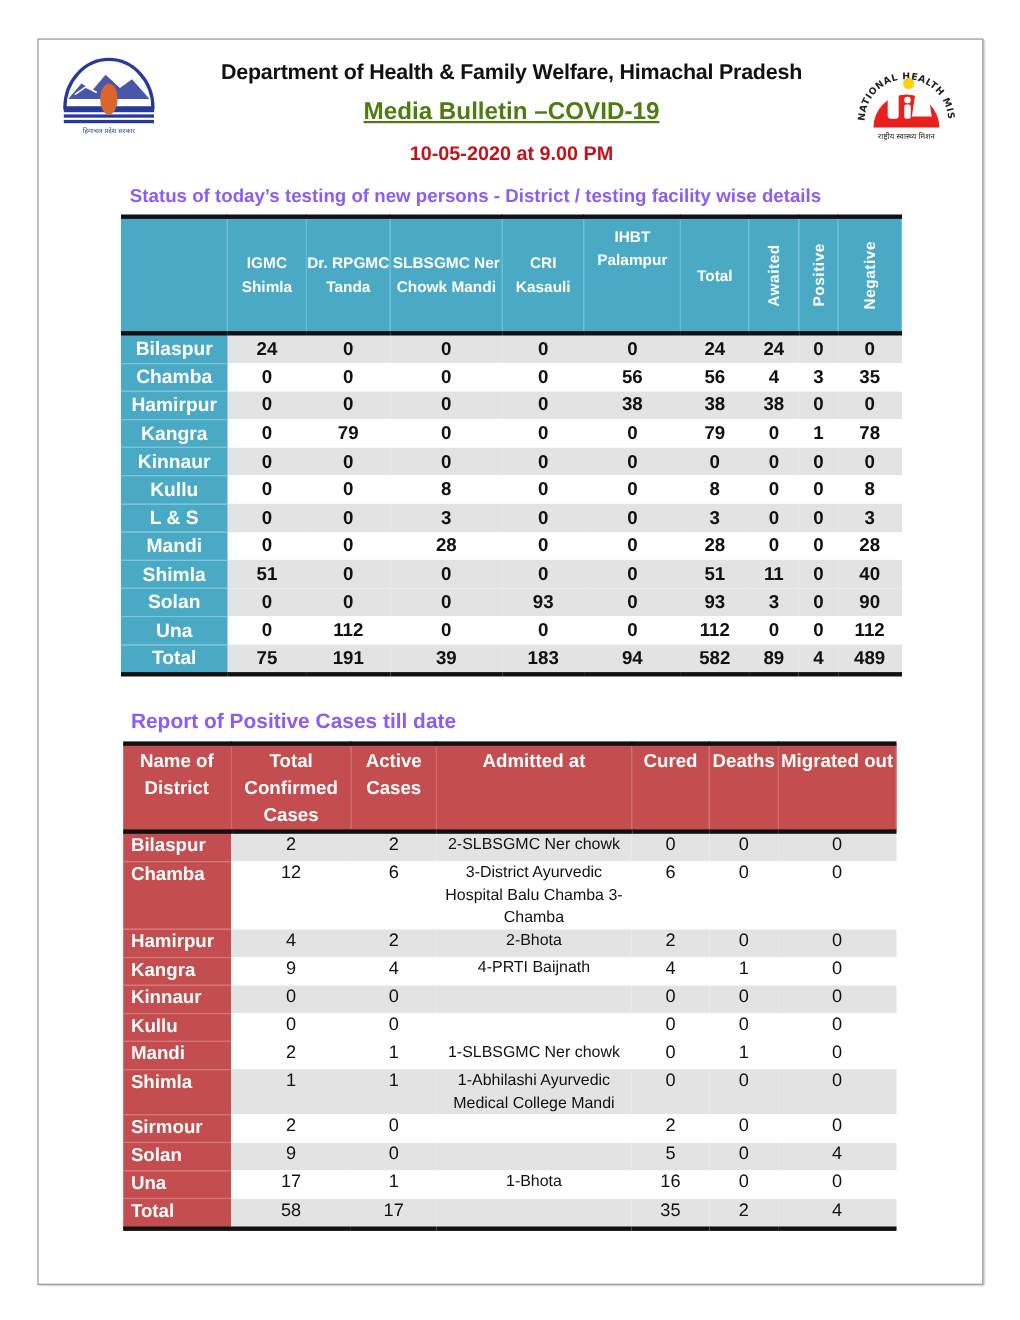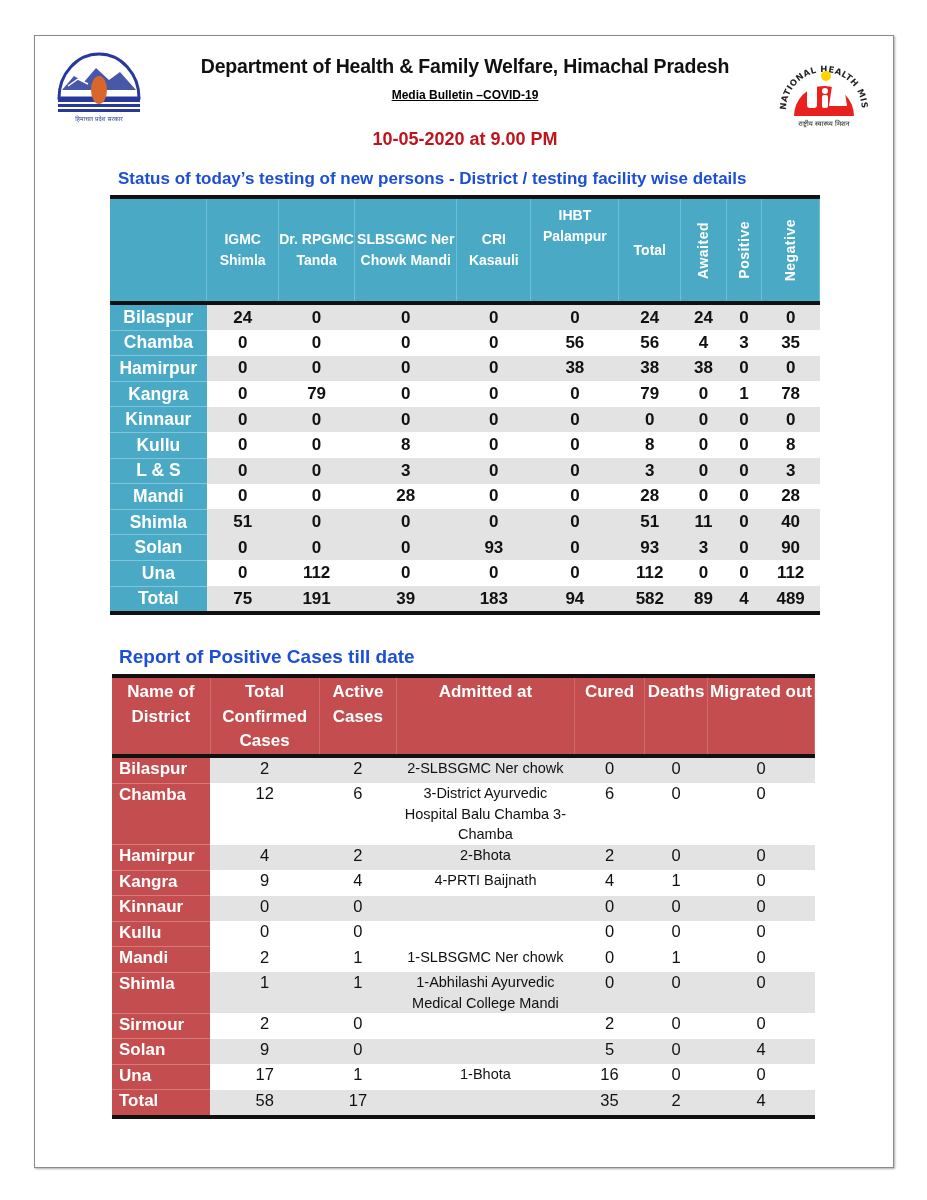--- a/index.html
+++ b/index.html
@@ -2,24 +2,24 @@
 <html><head>
 <meta charset="utf-8">
 <style>
   html,body{margin:0;padding:0;background:#fff;}
   body{width:927px;height:1200px;position:relative;font-family:"Liberation Sans","DejaVu Sans",sans-serif;overflow:hidden;}
   .page{position:absolute;left:34px;top:35px;width:858px;height:1131px;border:1px solid #8a8a8a;box-shadow:1px 1px 2px #aaa;background:#fff;}
   .logo-left{position:absolute;left:54px;top:46px;width:90px;height:82px;}
   .logo-right{position:absolute;left:772px;top:46px;width:104px;height:86px;}
   .title{position:absolute;left:150px;width:630px;text-align:center;font-weight:bold;}
   .t1{top:55px;font-size:19.5px;color:#111;letter-spacing:-0.2px;}
-  .t2{top:88px;font-size:12px;color:#000000;}
+  .t2{top:88px;font-size:22px;color:#4d7c0f;}
   .t2 span{text-decoration:underline;}
   .t3{top:118px;font-size:18px;color:#c0141c;margin-top:11px;}
-  .sec{position:absolute;font-weight:bold;color:#1d4ed8;}
+  .sec{position:absolute;font-weight:bold;color:#8b5cf6;}
   .sec1{left:118px;top:169px;font-size:17px;}
   .sec2{left:119px;top:646px;font-size:19px;}
 
   
   table{border-collapse:collapse;position:absolute;}
   #tbl1{left:110px;top:195px;width:710px;border-top:4px solid #111;border-bottom:4px solid #111;}
   #tbl1 th{background:#4aaac6;color:#fff;font-size:14px;font-weight:bold;height:96px;padding:0;border-right:1px solid #6cc0d8;border-bottom:4px solid #111;line-height:21px;vertical-align:middle;}
   #tbl1 th.rot{width:28px;}
   #tbl1 th.rot div{writing-mode:vertical-rl;transform:rotate(180deg);margin:0 auto;font-size:14px;letter-spacing:0.5px;}
   #tbl1 td{height:24.6px;padding:0;text-align:center;font-size:17px;font-weight:bold;color:#111;}

